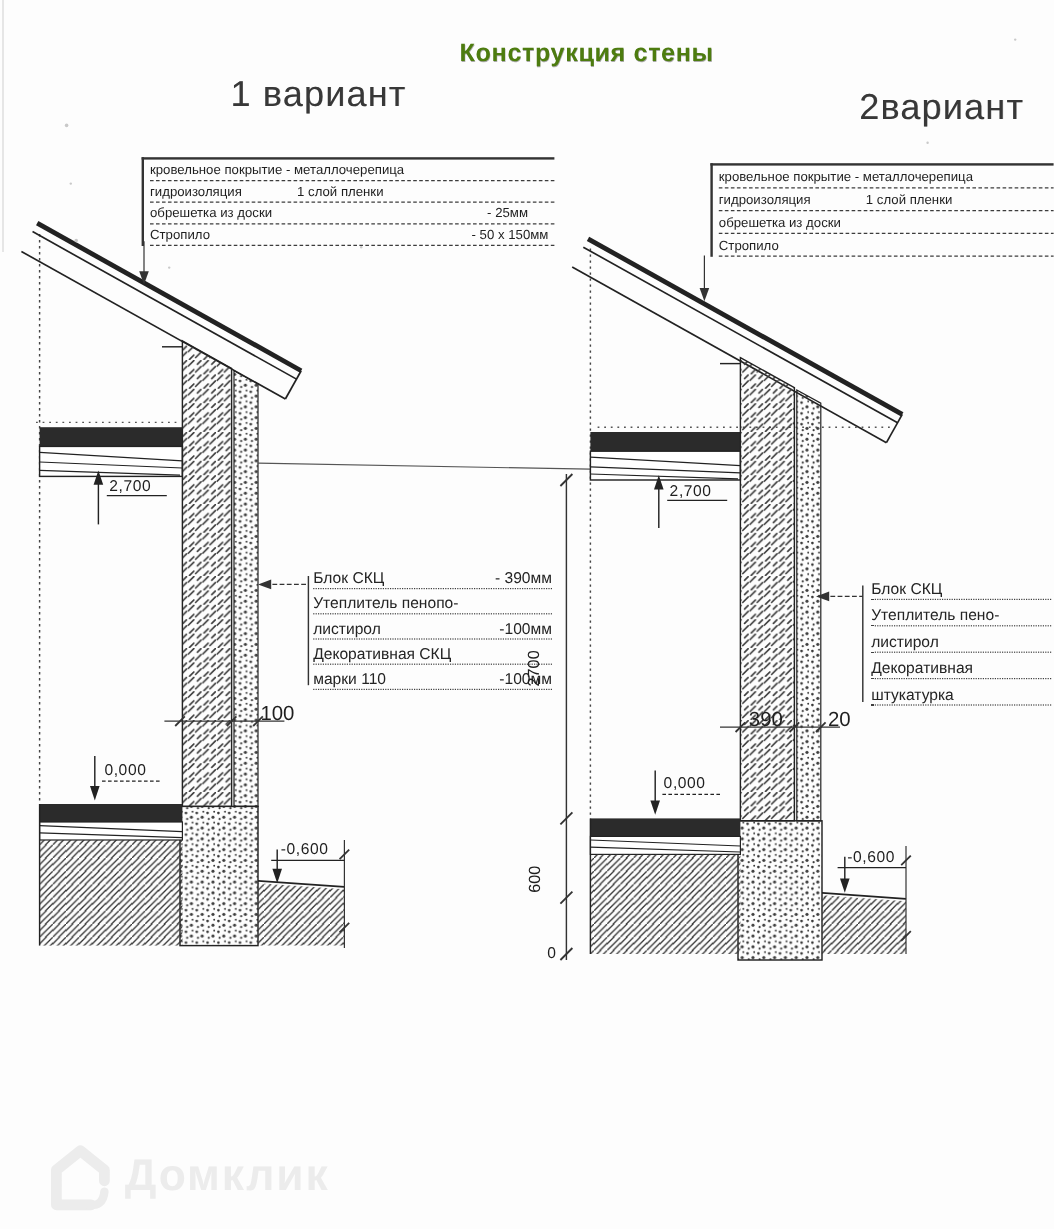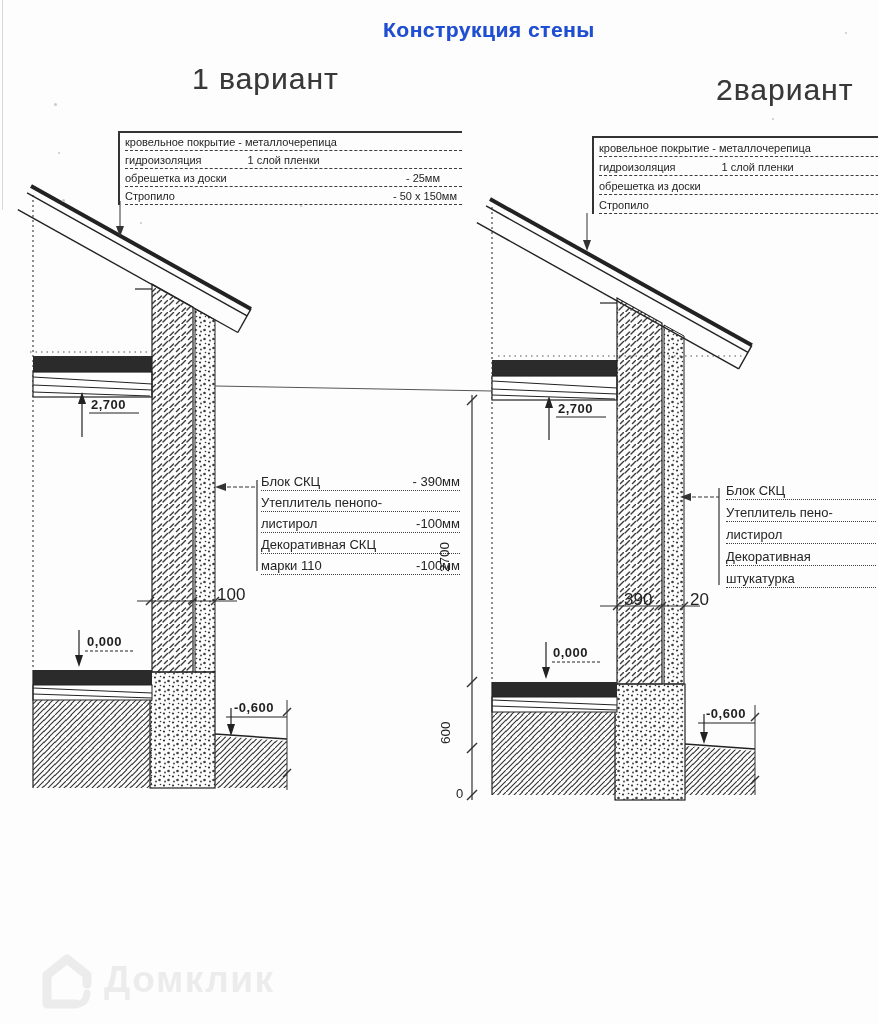--- a/index.html
+++ b/index.html
@@ -18,21 +18,21 @@
   .mid{margin-left:46px;}
   .val{margin-left:auto;text-align:center;}
   .rt1{margin-right:22px;}
   .rt2{margin-right:5px;}
   
   .callout{position:absolute;}
   .crow{height:20px;border-bottom:1.3px dotted #3f3f3f;display:flex;justify-content:space-between;
         align-items:flex-end;font-size:13px;line-height:17px;white-space:nowrap;color:#242424;font-weight:500;}
   .c2 .crow{height:21px;}
   
-  .lvl{position:absolute;font-size:13px;color:#1f1f1f;font-weight:700;letter-spacing:0.5px;}
+  .lvl{position:absolute;font-size:13px;color:#1f1f1f;font-weight:400;letter-spacing:0.5px;}
   .dim{position:absolute;font-size:17px;color:#1f1f1f;font-weight:500;}
   .rot{transform:rotate(-90deg);transform-origin:left bottom;}
   .variant-label{position:absolute;font-size:30px;color:#383838;letter-spacing:1px;text-align:right;}
   
   .wm{position:absolute;display:flex;align-items:center;gap:10px;color:#ececec;}
   .wm-text{font-size:37px;font-weight:700;letter-spacing:1.5px;}
   
   .speck{position:absolute;border-radius:50%;background:#c9c9c9;}
 </style>
 </head>
@@ -188,21 +188,21 @@
     <g>
       <line x1="472" y1="395" x2="472" y2="800" stroke="#333" stroke-width="1.2"></line>
       <line x1="467" y1="405" x2="477" y2="395" stroke="#333" stroke-width="1.5"></line>
       <line x1="467" y1="687" x2="477" y2="677" stroke="#333" stroke-width="1.5"></line>
       <line x1="467" y1="753" x2="477" y2="743" stroke="#333" stroke-width="1.5"></line>
       <line x1="467" y1="800" x2="477" y2="790" stroke="#333" stroke-width="1.5"></line>
     </g>
   </g>
 </svg>
 
-<div class="abs scantext" style="left:383px;top:18px;font-size:21px;font-weight:700;color:#1d4ed8;letter-spacing:0.5px">Конструкция стены</div>
+<div class="abs scantext" style="left:383px;top:33px;font-size:21px;font-weight:700;color:#4d7c0f;letter-spacing:0.5px">Конструкция стены</div>
 
 <div class="variant-label scantext" style="left:192px;top:62px">1 вариант</div>
 <div class="variant-label scantext" style="left:716px;top:73px">2вариант</div>
 
 <div class="spec-table" style="left:118px;top:131px;width:337px;">
   <div class="trow">
     <span>кровельное покрытие - металлочерепица</span>
   </div>
   <div class="trow">
     <span>гидроизоляция</span>

